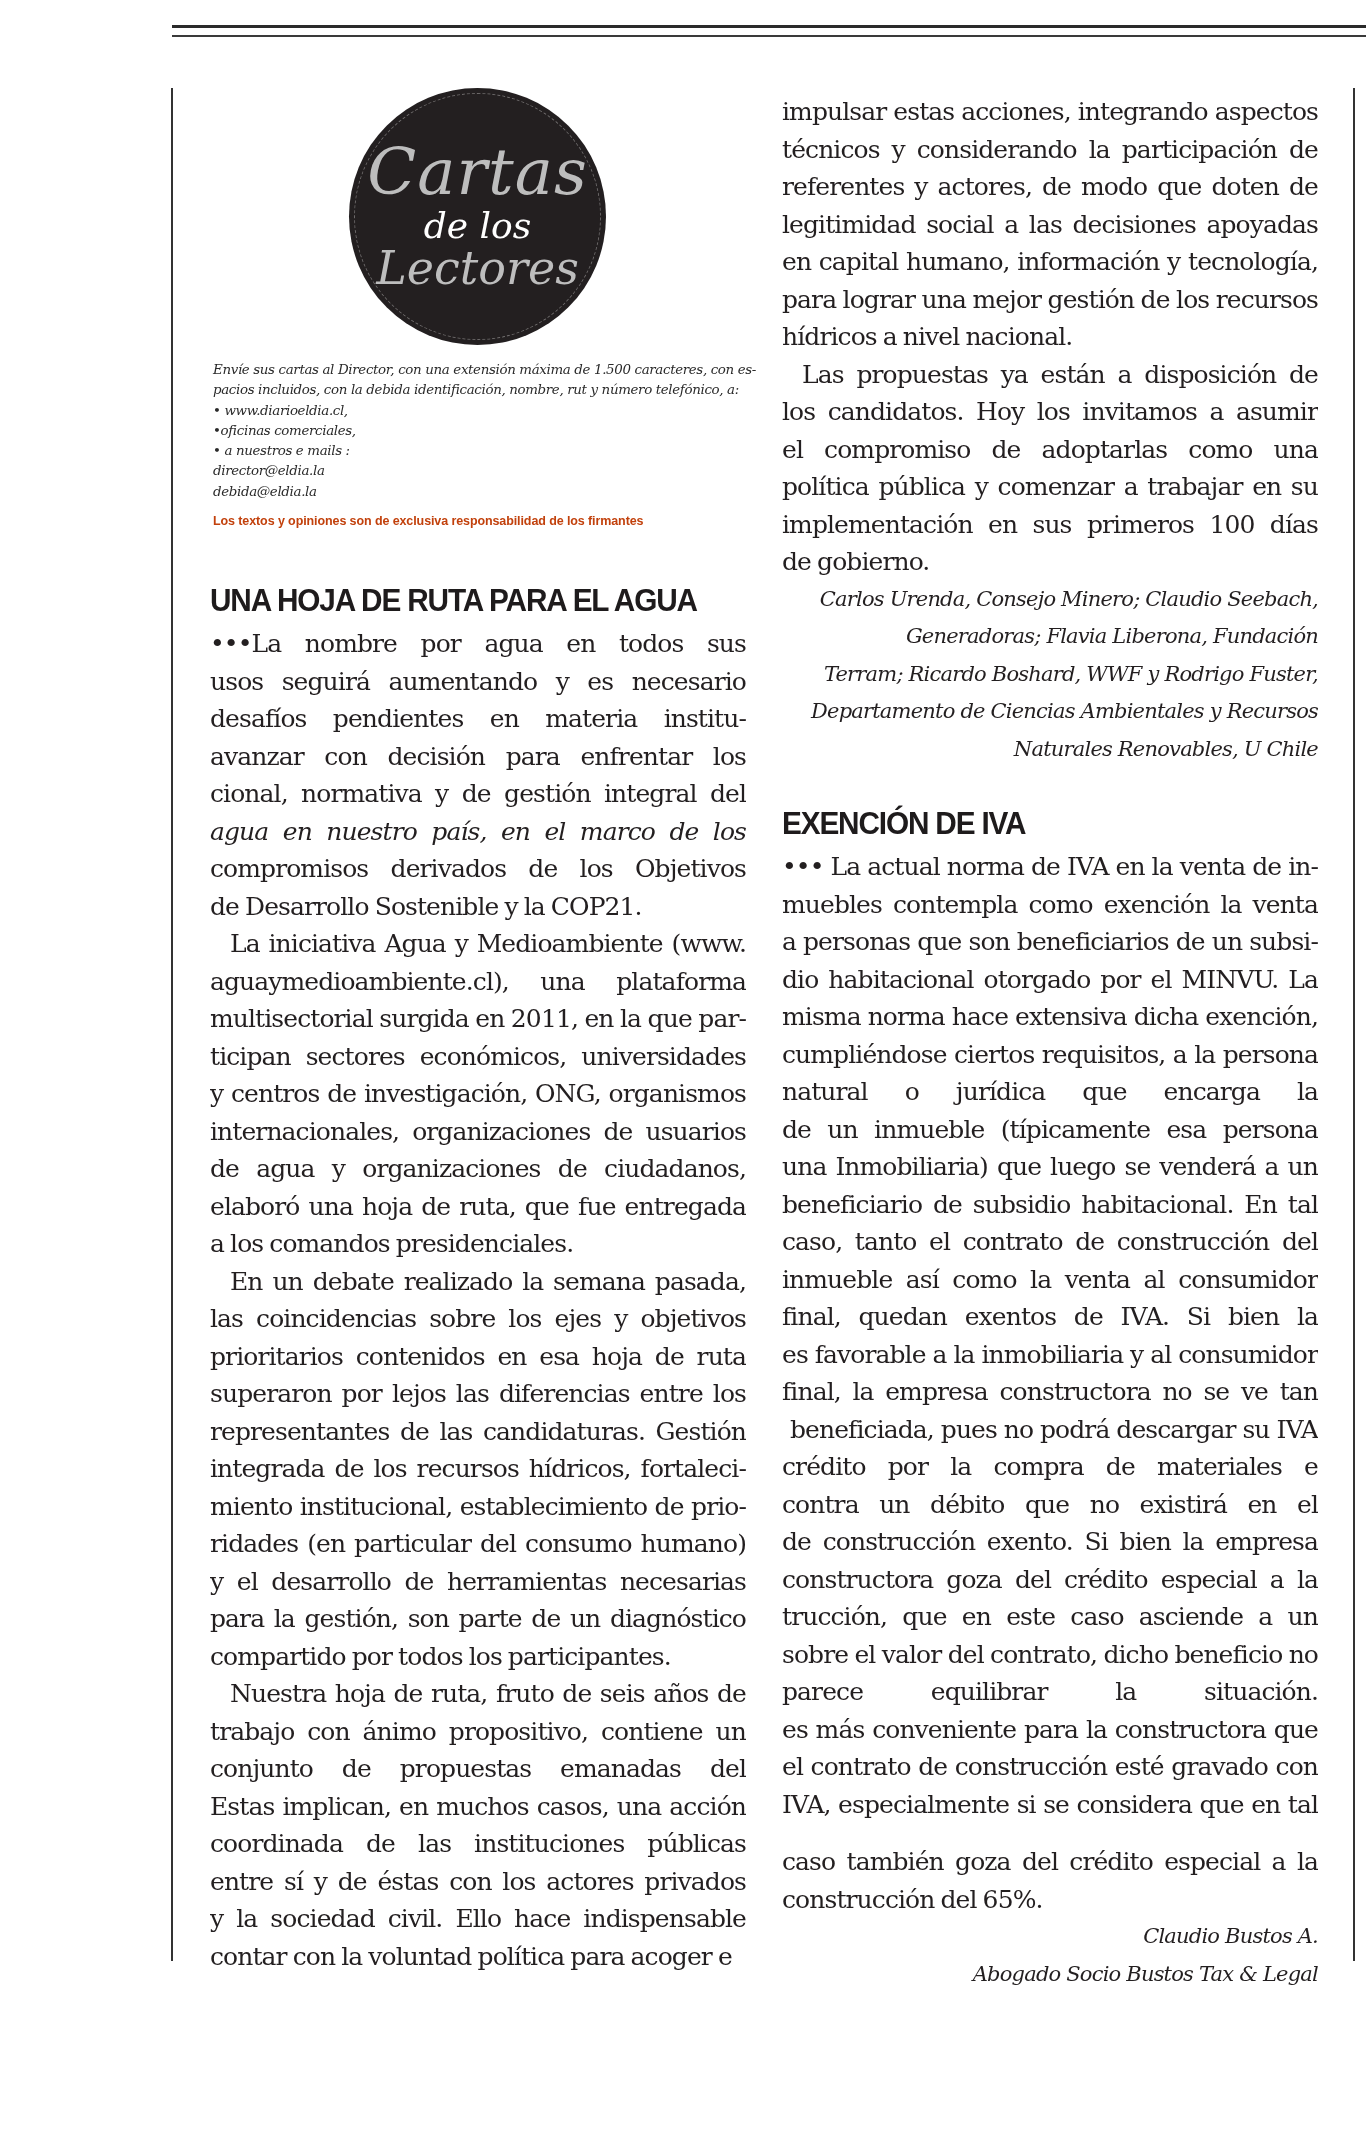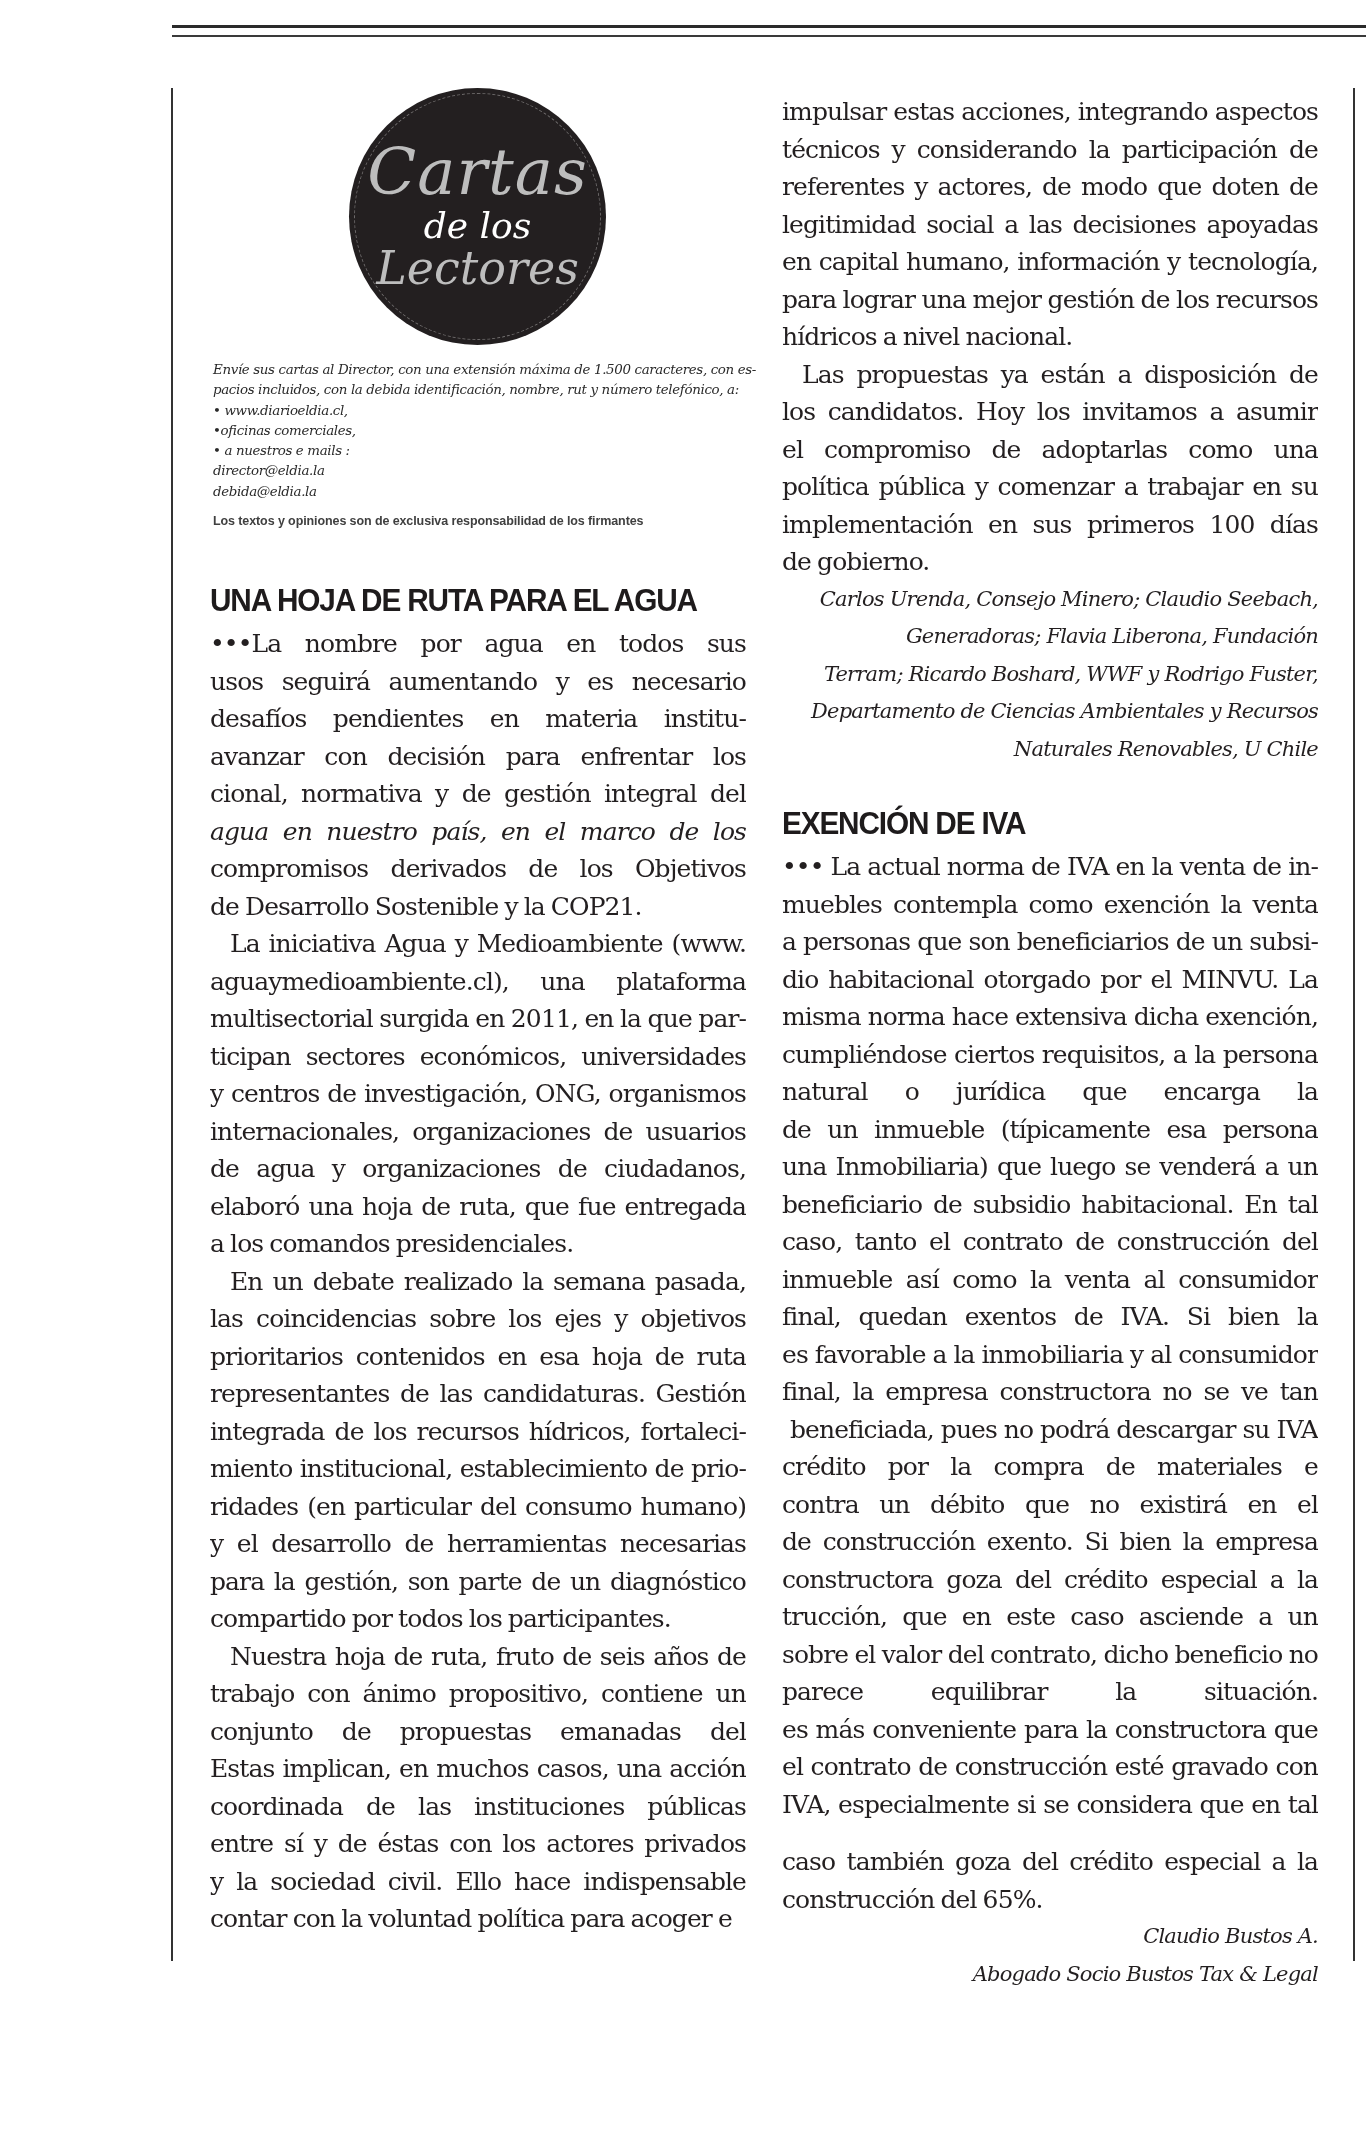--- a/index.html
+++ b/index.html
@@ -11,21 +11,21 @@
 
   .badge { position: absolute; left: 349px; top: 88px; width: 257px; height: 257px; border-radius: 50%; background: #231f20; }
   .badge-ring { position: absolute; left: 5px; top: 5px; right: 5px; bottom: 5px; border-radius: 50%; border: 1px dashed #6d6a6a; }
   .badge-l1, .badge-l2, .badge-l3 { position: absolute; left: 0; width: 100%; text-align: center; font-family: "DejaVu Serif", serif; font-style: italic; line-height: 1; }
   .badge-l1 { top: 52px; font-size: 64px; color: #bdbdbd; letter-spacing: 1px; }
   .badge-l2 { top: 120px; font-size: 36px; color: #ffffff; }
   .badge-l3 { top: 157px; font-size: 46px; color: #bdbdbd; }
 
   .info { position: absolute; left: 213px; top: 360px; width: 535px; font-family: "DejaVu Serif", serif; font-style: italic; font-size: 13.4px; line-height: 20.3px; color: #2a2a2a; letter-spacing: -0.35px; }
   .info div { white-space: nowrap; }
-  .disclaimer { position: absolute; left: 213px; top: 514px; font-family: "Liberation Sans", sans-serif; font-weight: bold; font-size: 12.5px; color: #404040; letter-spacing: -0.1px; white-space: nowrap; text-align: right; }
+  .disclaimer { position: absolute; left: 213px; top: 514px; font-family: "Liberation Sans", sans-serif; font-weight: bold; font-size: 12.5px; color: #c2410c; letter-spacing: -0.1px; white-space: nowrap; text-align: right; }
 
   .col { position: absolute; width: 536px; font-family: "DejaVu Serif", serif; font-size: 25px; line-height: 37.5px; color: #231f20; }
   .col-left { left: 210px; top: 581px; }
   .col-right { left: 782px; top: 93px; }
   .headline { font-family: "Liberation Sans", sans-serif; font-weight: bold; font-size: 31px; line-height: 40px; letter-spacing: -1.2px; color: #1e1b1c; white-space: nowrap; transform: scaleX(0.96); transform-origin: left; }
   .line { display: block; white-space: nowrap; text-align: justify; text-align-last: justify; overflow: hidden; height: 37.5px; letter-spacing: -0.9px; word-spacing: -1px; }
   .line.last { text-align-last: left; }
   .line.indent { padding-left: 20px; }
   .sig { display: block; text-align: right; font-style: italic; font-size: 21px; line-height: 37.5px; white-space: nowrap; letter-spacing: -0.8px; color: #231f20; }
   .gap { height: 36px; }
@@ -78,20 +78,21 @@
       <span class="line" style="text-align: justify; white-space: normal; text-align-last: justify;">y centros de investigación, ONG, organismos</span>
       <span class="line" style="text-align: justify; white-space: normal; text-align-last: justify;">internacionales, organizaciones de usuarios</span>
       <span class="line" style="text-align: justify; white-space: normal; text-align-last: justify;">de agua y organizaciones de ciudadanos,</span>
       <span class="line" style="text-align: justify; white-space: normal; text-align-last: justify;">elaboró una hoja de ruta, que fue entregada</span>
       <span class="line last">a los comandos presidenciales.</span>
     </div>
   <div id="l0p2">
       <span class="line indent" style="text-align: justify; white-space: normal; text-align-last: justify;">En un debate realizado la semana pasada,</span>
       <span class="line" style="text-align: justify; white-space: normal; text-align-last: justify;">las coincidencias sobre los ejes y objetivos</span>
       <span class="line" style="text-align: justify; white-space: normal; text-align-last: justify;">prioritarios contenidos en esa hoja de ruta</span>
+      <span class="line" style="text-align: justify; white-space: normal; text-align-last: justify;">superaron por lejos las diferencias entre los</span>
       <span class="line" style="text-align: justify; white-space: normal; text-align-last: justify;">representantes de las candidaturas. Gestión</span>
       <span class="line" style="text-align: justify; white-space: normal; text-align-last: justify;">integrada de los recursos hídricos, fortaleci-</span>
       <span class="line" style="text-align: justify; white-space: normal; text-align-last: justify;">miento institucional, establecimiento de prio-</span>
       <span class="line" style="text-align: justify; white-space: normal; text-align-last: justify;">ridades (en particular del consumo humano)</span>
       <span class="line" style="text-align: justify; white-space: normal; text-align-last: justify;">y el desarrollo de herramientas necesarias</span>
       <span class="line" style="text-align: justify; white-space: normal; text-align-last: justify;">para la gestión, son parte de un diagnóstico</span>
       <span class="line last">compartido por todos los participantes.</span>
     </div>
   <div id="l0p3">
       <span class="line indent" style="text-align: justify; white-space: normal; text-align-last: justify;">Nuestra hoja de ruta, fruto de seis años de</span>

